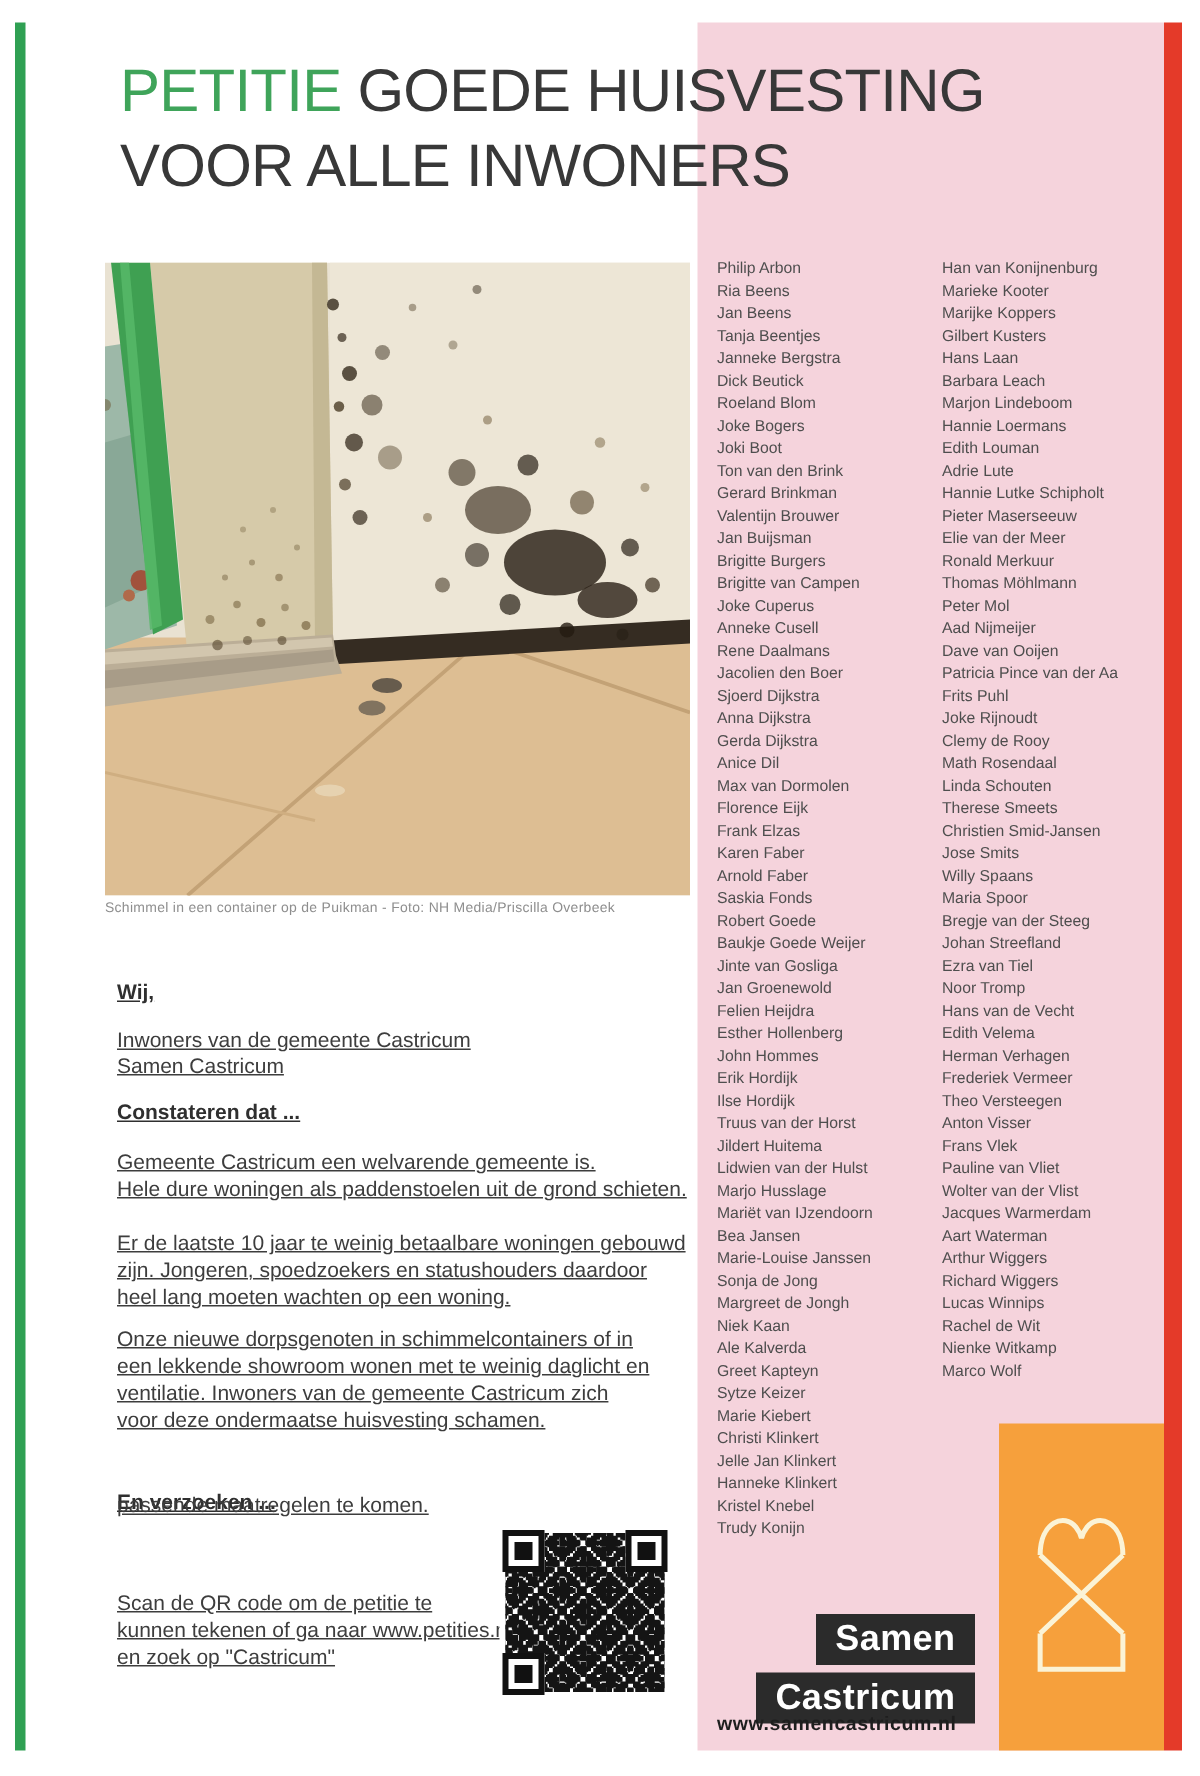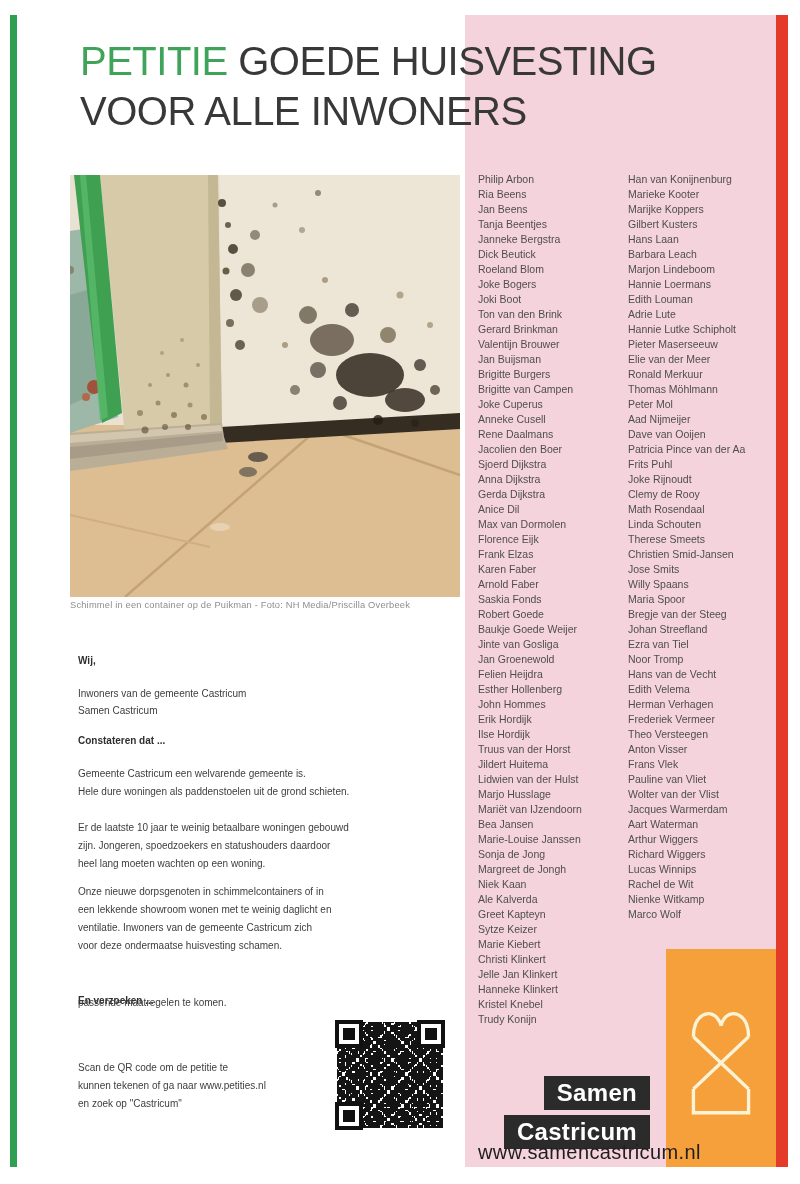--- a/index.html
+++ b/index.html
@@ -12,21 +12,21 @@
   .orange-square{position:absolute;left:666px;top:949px;width:110px;height:218px;background:#f6a03c;}
   .orange-square svg{display:block;margin:26px auto 0 auto;}
   
   .title{position:absolute;left:80px;top:36px;font-size:40px;line-height:50px;
          letter-spacing:-0.5px;color:#383838;white-space:nowrap;}
   .title .hl{color:#3fa45a;}
   
   .photo{position:absolute;left:70px;top:175px;width:390px;height:422px;}
   .caption{position:absolute;left:70px;top:600px;font-size:9.3px;color:#8e8e8e;letter-spacing:0.2px;}
   
-  .tblock{position:absolute;left:78px;width:390px;font-size:10px;line-height:18px;color:#3d3d3d;}
+  .tblock{position:absolute;left:78px;width:390px;font-size:14px;line-height:18px;color:#3d3d3d;text-decoration:underline;}
   .tblock.bold{font-weight:bold;color:#2f2f2f;}
   .t-wij{top:652px;}
   .t-intro{top:685px;line-height:17px;}
   .t-constateren{top:732px;}
   .t-p1{top:765px;}
   .t-p2{top:819px;}
   .t-p3{top:883px;}
   .t-verzoeken{top:956px;margin-top:36px;}
   .t-request{top:994px;}
   .t-scan{top:1059px;}
@@ -47,21 +47,21 @@
   .qr-finder{position:absolute;width:20px;height:20px;border:4px solid #111;background:#fff;}
   .qr-finder::after{content:"";position:absolute;left:4px;top:4px;width:12px;height:12px;background:#111;}
   .qr-f-tl{left:2px;top:2px;}
   .qr-f-tr{right:2px;top:2px;}
   .qr-f-bl{left:2px;bottom:2px;}
   
   .logo{position:absolute;left:478px;top:1076px;width:172px;display:flex;flex-direction:column;
         align-items:flex-end;gap:5px;}
   .logo-box{background:#2b2b2b;color:#ffffff;font-weight:bold;font-size:24px;line-height:34px;
             padding:0 13px;letter-spacing:0.3px;}
-  .website{position:absolute;left:478px;top:1141px;font-size:20px;font-weight:normal;color:#1e1e1e;
+  .website{position:absolute;left:478px;top:1141px;font-size:13px;font-weight:bold;color:#1e1e1e;
            letter-spacing:0.4px;}
 </style>
 </head>
 <body>
 
 <div class="page">
 
   <div class="bar-green"></div>
   <div class="pink-panel"></div>
   <div class="bar-red"></div>

